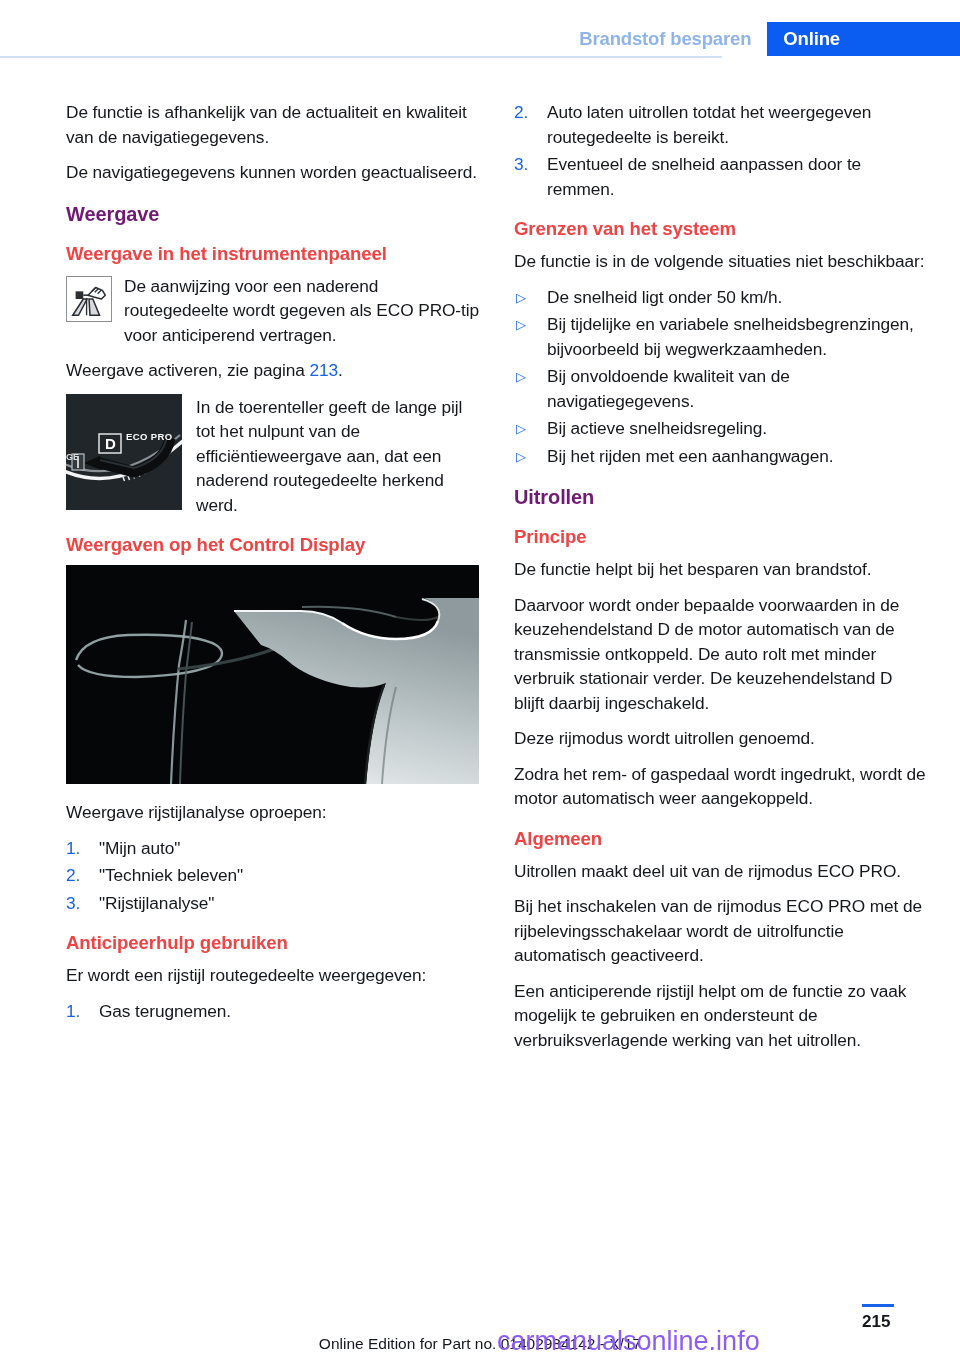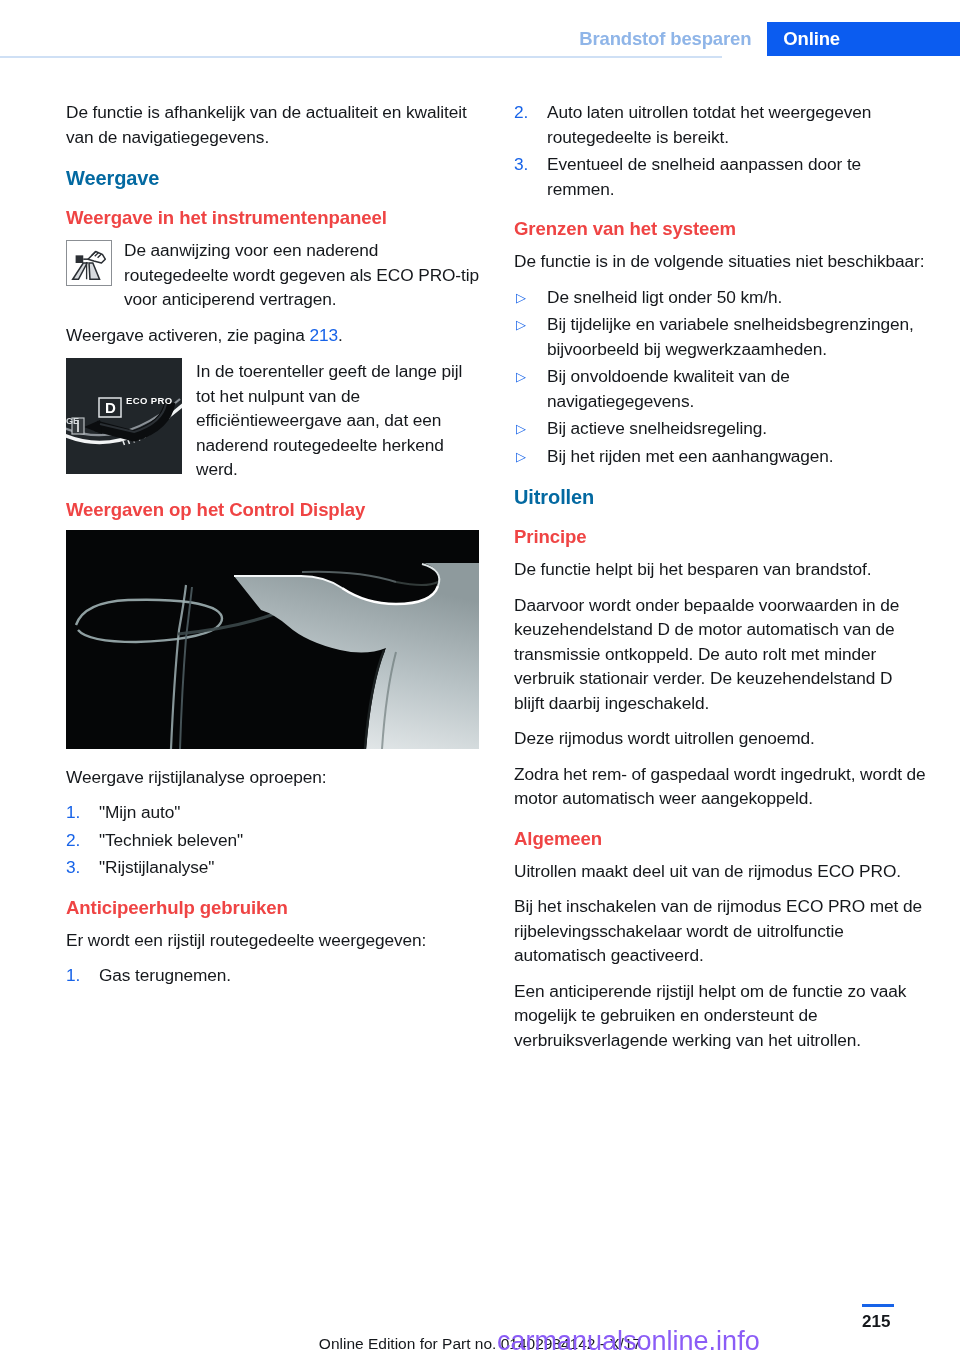--- a/index.html
+++ b/index.html
@@ -67,21 +67,21 @@
     line-height: 24.5px;
     color: #15181c;
     letter-spacing: -0.1px;
   }
   .pagelink { color: #1763e8; }
 
   h1.h {
     margin: 18px 0 13px 0;
     font-size: 20px;
     font-weight: bold;
-    color: #0369a1;
+    color: #701a75;
     letter-spacing: -0.1px;
   }
   h2.h {
     margin: 17px 0 9px 0;
     font-size: 18.6px;
     font-weight: bold;
     color: #ef4444;
     letter-spacing: -0.1px;
   }
 
@@ -200,20 +200,21 @@
     <div class="tab-inactive">Brandstof besparen</div>
     <div class="tab-active">Online</div>
   </div>
 </div>
 
 <div class="page">
 
   <div class="col col-left">
 
     <p class="t">De functie is afhankelijk van de actualiteit en kwaliteit van de navigatiegegevens.</p>
+    <p class="t">De navigatiegegevens kunnen worden geactualiseerd.</p>
 
     <h1 class="h">Weergave</h1>
 
     <h2 class="h">Weergave in het instrumentenpaneel</h2>
 
     <div class="iconblock">
       <span class="icon-pedal">
         <svg viewBox="0 0 46 46" width="44" height="44" aria-hidden="true">
           <g fill="none" stroke="#2b2f34" stroke-width="1.6">
             <path d="M6 40 L17 23 L21 23 L12 40 Z" fill="#d7dade" stroke="#2b2f34"></path>

